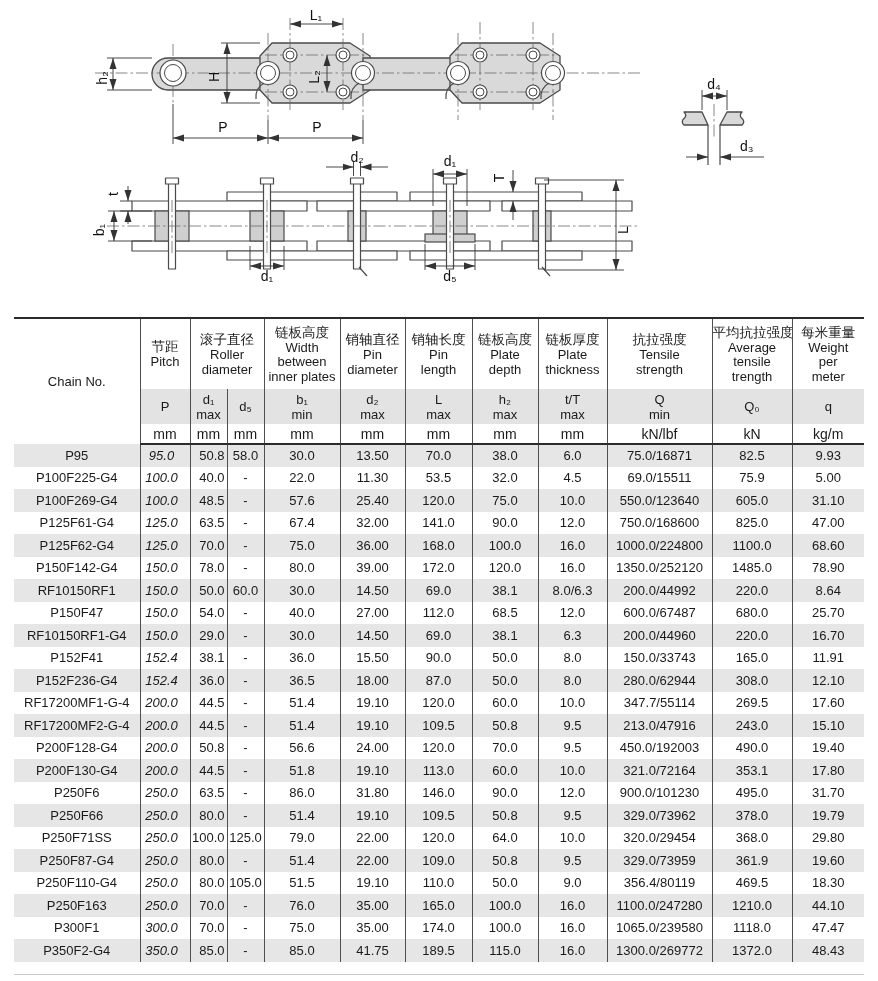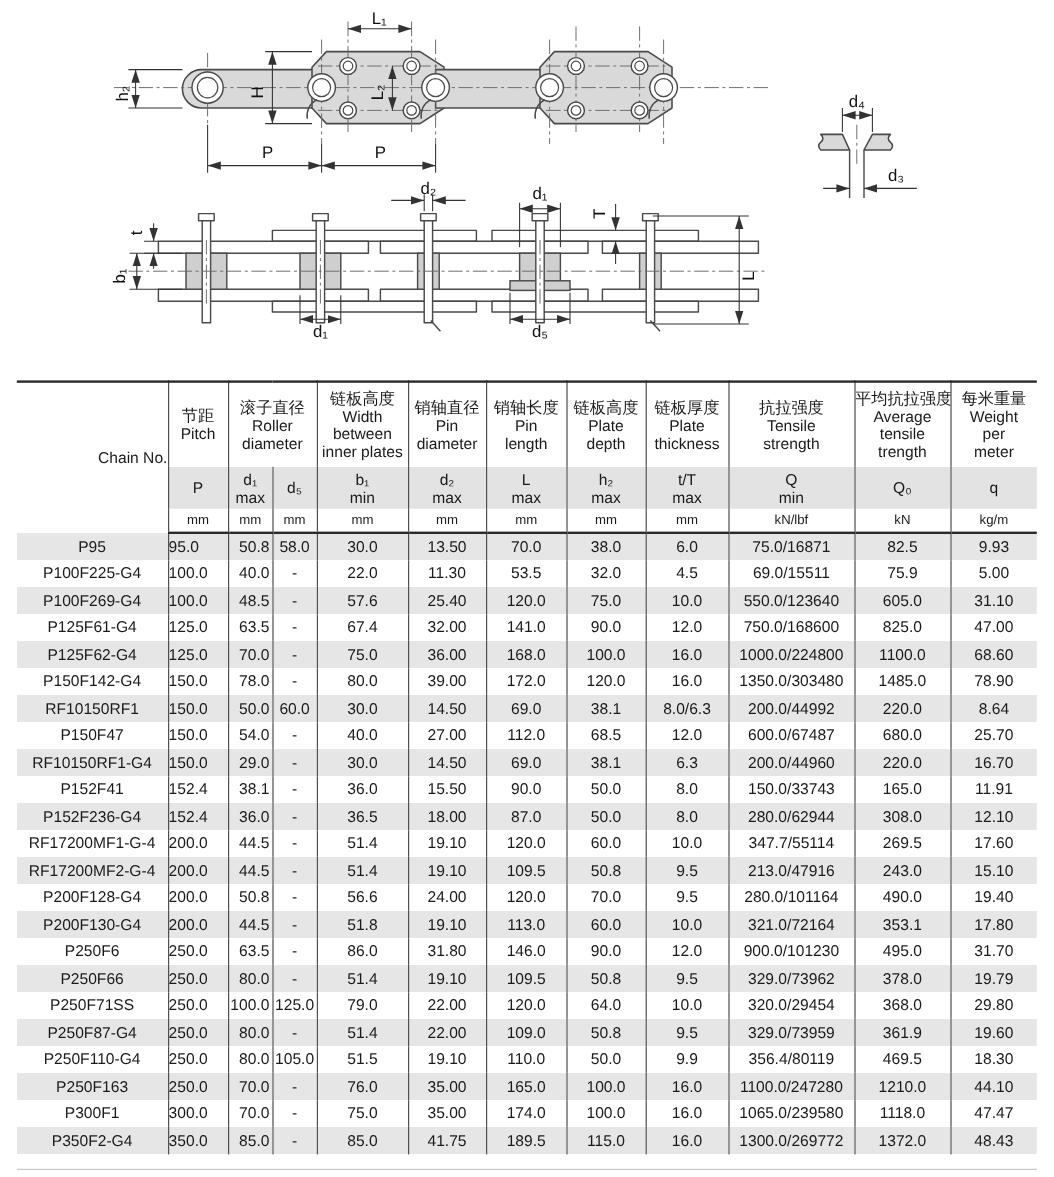--- a/index.html
+++ b/index.html
@@ -21,30 +21,30 @@
   
   .spec-table{position:absolute;left:14px;top:317px;width:850px;border-collapse:collapse;
               table-layout:fixed;border-top:2px solid var(--rule_dark,#2b2b2b);}
   .spec-table th,.spec-table td{font-weight:400;border-right:1px solid var(--grid,#4f4f4f);
               overflow:hidden;white-space:nowrap;padding:0;}
   .spec-table tr>*:last-child{border-right:none;}
   .g-row{height:71px;}
   .g-row th{font-size:13px;vertical-align:middle;}
   .cn{font-size:13.5px;line-height:17px;white-space:nowrap;}
   .en{font-size:13px;line-height:14.5px;white-space:pre-line;}
-  .chain-th{font-size:13.5px;background:#fff;text-align:right;}
+  .chain-th{font-size:13.5px;background:#fff;}
   .s-row{height:35px;}
   .s-row th{background:var(--header_band,#e3e3e3);font-size:13px;line-height:15px;
             white-space:pre-line;vertical-align:middle;}
   .u-row{height:20px;}
-  .u-row th{font-size:11px;border-bottom:2px solid var(--rule_dark,#2b2b2b);}
+  .u-row th{font-size:14px;border-bottom:2px solid var(--rule_dark,#2b2b2b);}
   .spec-table tbody tr{height:22.5px;margin-top:28px;}
   .spec-table tbody td{font-size:13px;text-align:center;}
   .spec-table tbody tr:nth-child(odd){background:var(--stripe,#e6e6e6);}
-  .spec-table td.c1{text-align:left;padding-right:7px;}
+  .spec-table td.c1{text-align:center;padding-right:7px;font-style:italic;}
   .spec-table td.c2{text-align:right;padding-right:2px;}
   .bottom-rule{position:absolute;left:14px;top:974px;width:850px;height:1px;background:#c8c8c8;}
 </style>
 </head>
 <body>
 
 <div class="page">
 
   <svg style="left:85px;top:8px;" width="570" height="142" viewBox="0 0 570 142">
     <defs>
@@ -426,21 +426,21 @@
         <tr>
           <td class="c0">P150F142-G4</td>
           <td class="c1">150.0</td>
           <td class="c2">78.0</td>
           <td class="c3">-</td>
           <td class="c4">80.0</td>
           <td class="c5">39.00</td>
           <td class="c6">172.0</td>
           <td class="c7">120.0</td>
           <td class="c8">16.0</td>
-          <td class="c9">1350.0/303480</td>
+          <td class="c9">1350.0/252120</td>
           <td class="c10">1485.0</td>
           <td class="c11">78.90</td>
         </tr>
         <tr>
           <td class="c0">RF10150RF1</td>
           <td class="c1">150.0</td>
           <td class="c2">50.0</td>
           <td class="c3">60.0</td>
           <td class="c4">30.0</td>
           <td class="c5">14.50</td>
@@ -538,21 +538,21 @@
         <tr>
           <td class="c0">P200F128-G4</td>
           <td class="c1">200.0</td>
           <td class="c2">50.8</td>
           <td class="c3">-</td>
           <td class="c4">56.6</td>
           <td class="c5">24.00</td>
           <td class="c6">120.0</td>
           <td class="c7">70.0</td>
           <td class="c8">9.5</td>
-          <td class="c9">280.0/101164</td>
+          <td class="c9">450.0/192003</td>
           <td class="c10">490.0</td>
           <td class="c11">19.40</td>
         </tr>
         <tr>
           <td class="c0">P200F130-G4</td>
           <td class="c1">200.0</td>
           <td class="c2">44.5</td>
           <td class="c3">-</td>
           <td class="c4">51.8</td>
           <td class="c5">19.10</td>
@@ -621,21 +621,21 @@
         </tr>
         <tr>
           <td class="c0">P250F110-G4</td>
           <td class="c1">250.0</td>
           <td class="c2">80.0</td>
           <td class="c3">105.0</td>
           <td class="c4">51.5</td>
           <td class="c5">19.10</td>
           <td class="c6">110.0</td>
           <td class="c7">50.0</td>
-          <td class="c8">9.9</td>
+          <td class="c8">9.0</td>
           <td class="c9">356.4/80119</td>
           <td class="c10">469.5</td>
           <td class="c11">18.30</td>
         </tr>
         <tr>
           <td class="c0">P250F163</td>
           <td class="c1">250.0</td>
           <td class="c2">70.0</td>
           <td class="c3">-</td>
           <td class="c4">76.0</td>

